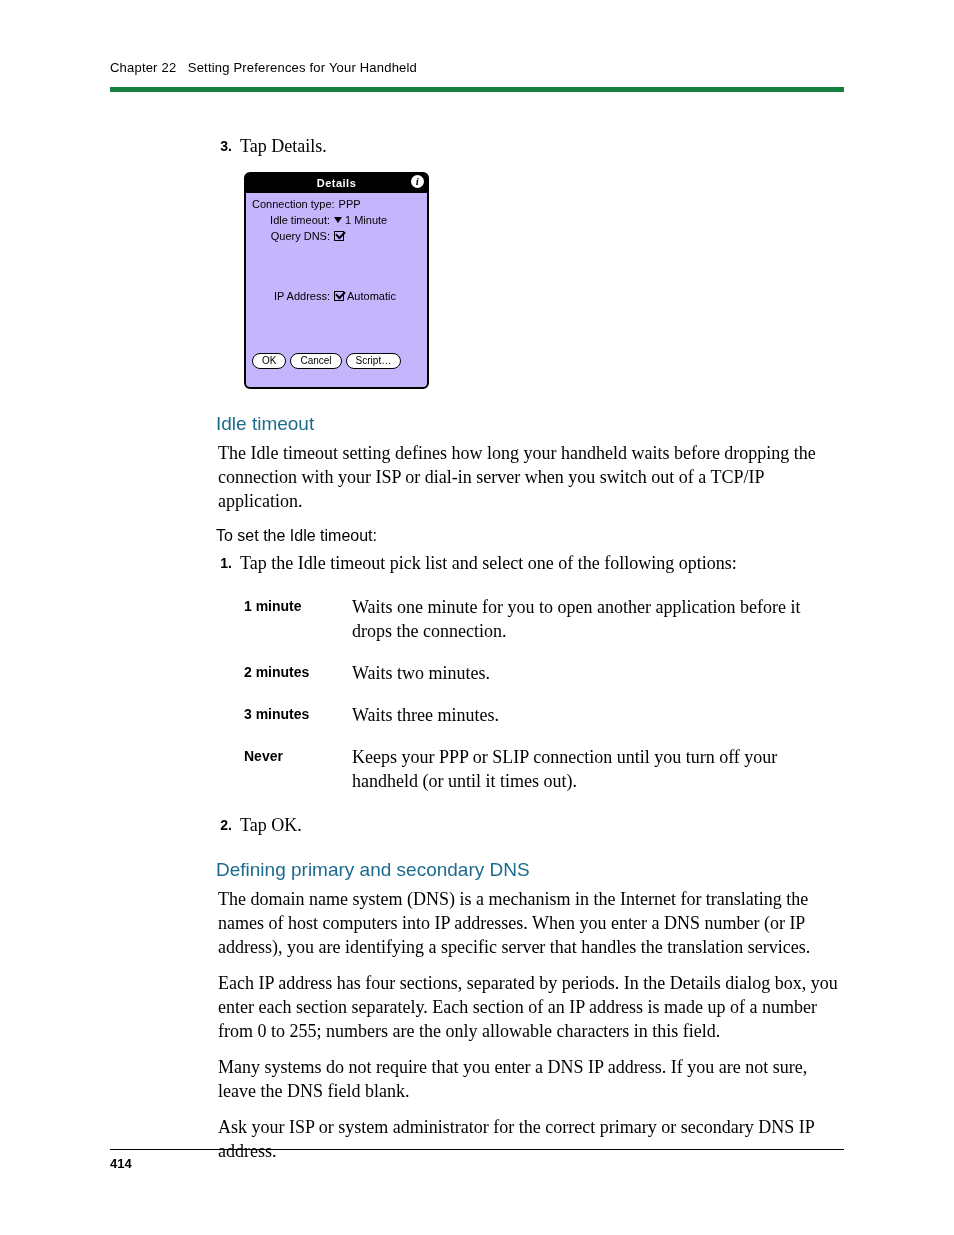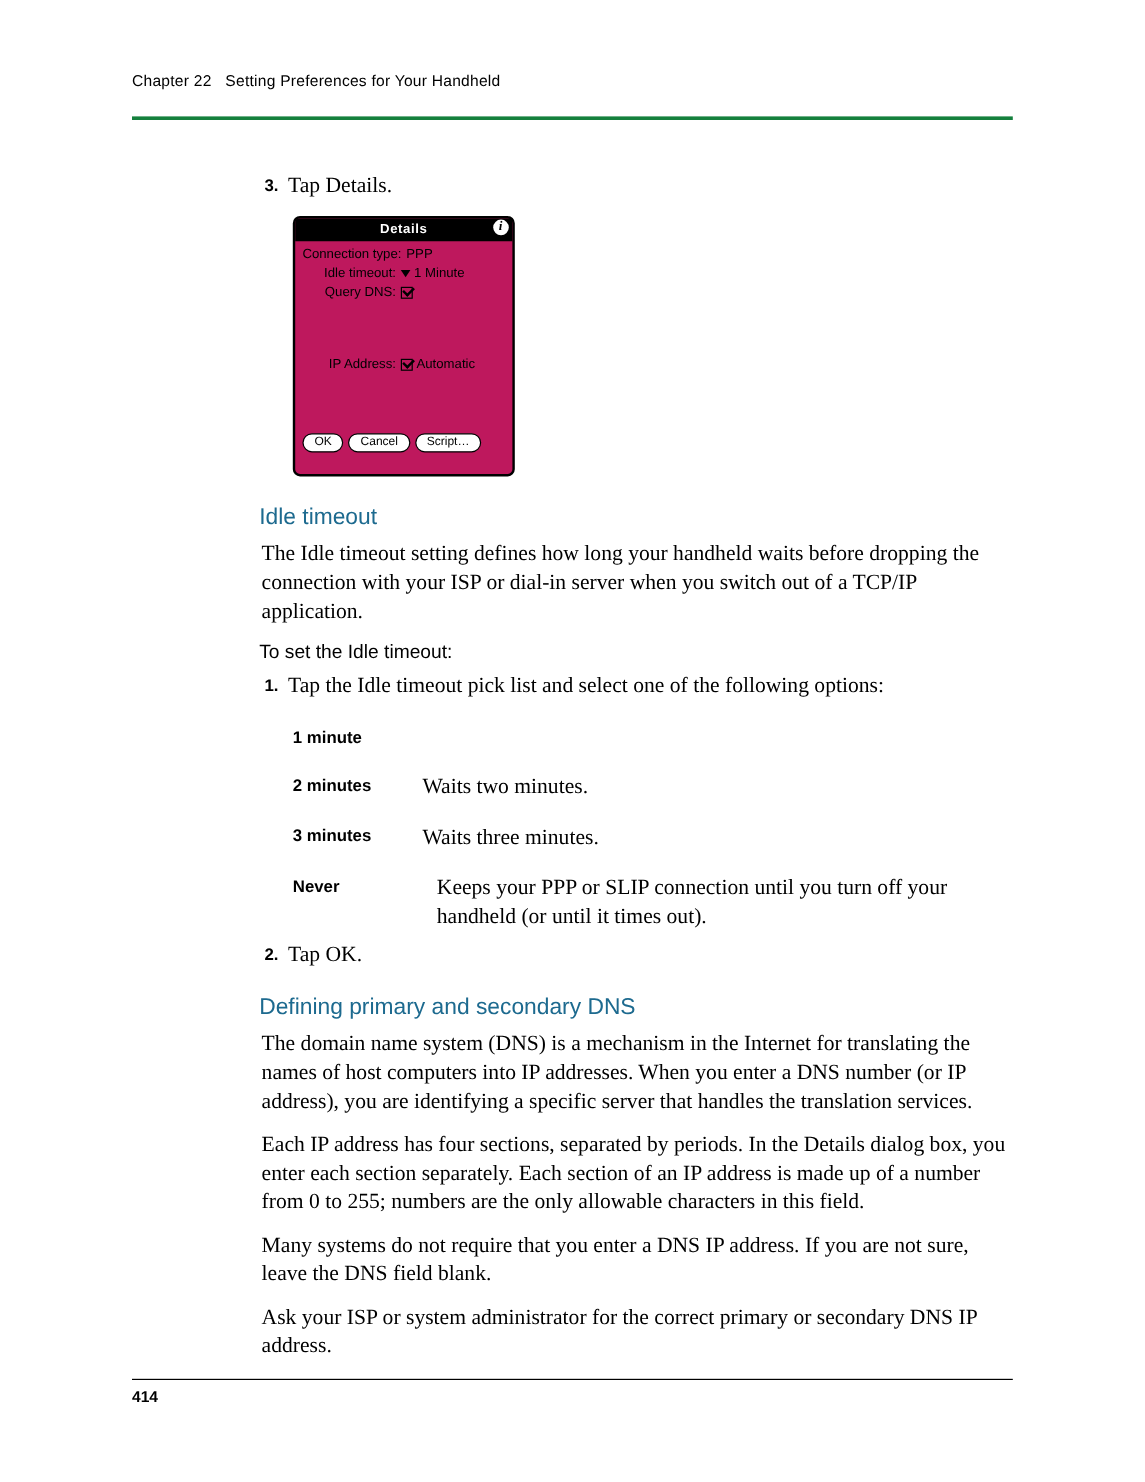--- a/index.html
+++ b/index.html
@@ -16,22 +16,22 @@
     width: 954px;
     height: 1235px;
     box-sizing: border-box;
     padding: 60px 110px 60px 110px;
   }
   .header-line {
     font-family: "Helvetica Neue", Helvetica, Arial, sans-serif;
     font-size: 13px;
     letter-spacing: 0.2px;
     color: #000;
-    padding-bottom: 22px;
-    border-bottom: 3px solid #15803d;
+    padding-bottom: 12px;
+    border-bottom: 5px solid #15803d;
     margin-bottom: 42px;
   }
   .content {
     padding-left: 106px;
   }
   .step {
     display: flex;
     gap: 8px;
     font-size: 18px;
     margin-bottom: 14px;
@@ -47,21 +47,21 @@
   .step-text {
     line-height: 24px;
   }
   .screenshot-wrap {
     margin: 10px 0 24px 28px;
   }
   .device {
     width: 185px;
     border: 2px solid #000;
     border-radius: 6px;
-    background: #be185d;
+    background: #c4b5fd;
     font-family: "Helvetica Neue", Helvetica, Arial, sans-serif;
     font-size: 11px;
     line-height: 14px;
     position: relative;
     padding: 0;
     box-sizing: border-box;
   }
   .device-title {
     background: #000;
     color: #fff;
@@ -165,21 +165,21 @@
     font-weight: 400;
     margin: 14px 0 6px 0;
   }
   .options-table {
     padding: 6px 0 6px 28px;
   }
   .opt-row {
     display: flex;
     margin-bottom: 18px;
   }
-  .opt-row:last-child { margin-bottom: 2px; gap: 12px; }
+  .opt-row:last-child { margin-bottom: 14px; }
   .opt-term {
     font-family: "Helvetica Neue", Helvetica, Arial, sans-serif;
     font-weight: 700;
     font-size: 14px;
     width: 108px;
     flex: 0 0 108px;
     line-height: 22px;
   }
   .opt-desc {
     font-size: 18px;
@@ -261,20 +261,21 @@
     <div class="task-head">To set the Idle timeout:</div>
 
     <div class="step">
       <span class="step-num">1.</span>
       <span class="step-text">Tap the Idle timeout pick list and select one of the following options:</span>
     </div>
 
     <div class="options-table">
       <div class="opt-row">
         <span class="opt-term">1 minute</span>
+        <span class="opt-desc">Waits one minute for you to open another application before it drops the connection.</span>
       </div>
       <div class="opt-row">
         <span class="opt-term">2 minutes</span>
         <span class="opt-desc">Waits two minutes.</span>
       </div>
       <div class="opt-row">
         <span class="opt-term">3 minutes</span>
         <span class="opt-desc">Waits three minutes.</span>
       </div>
       <div class="opt-row">

